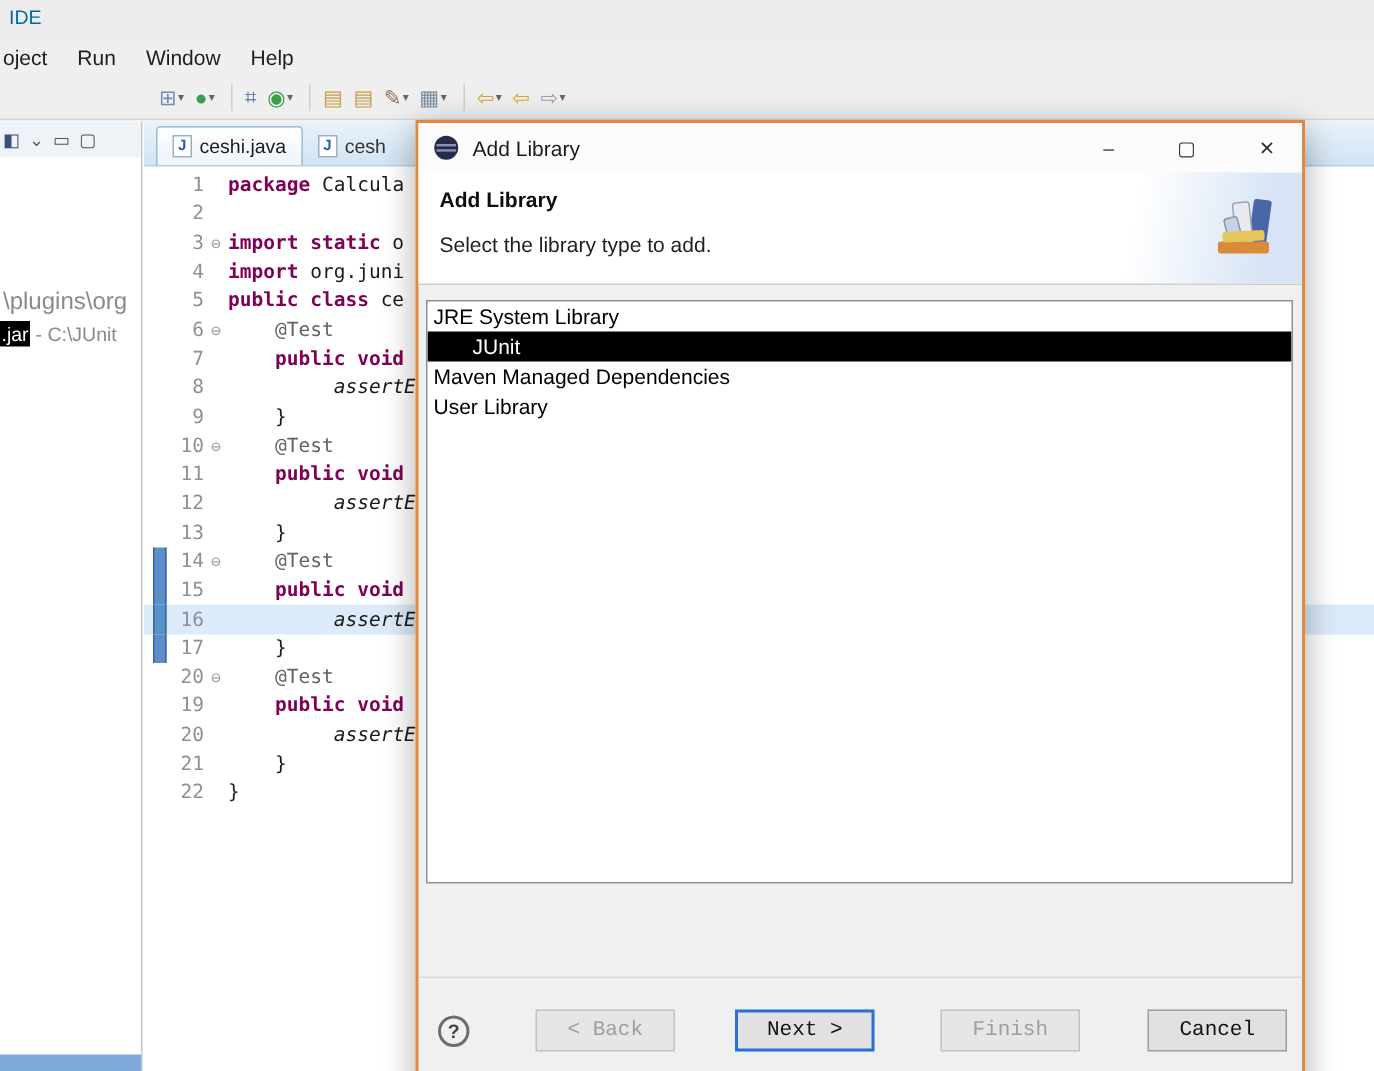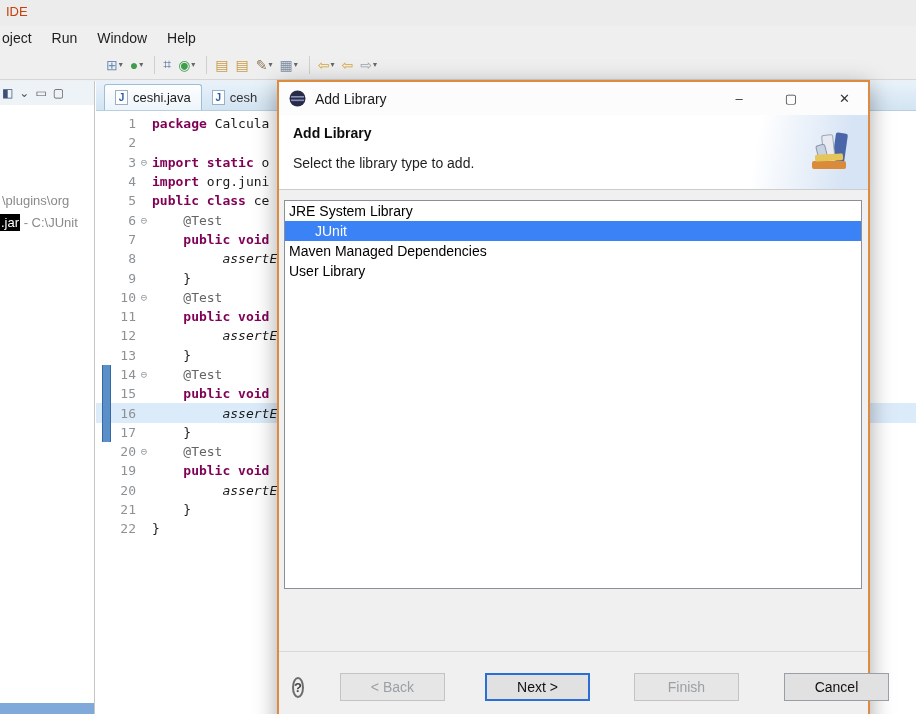--- a/index.html
+++ b/index.html
@@ -1,33 +1,33 @@
 <!DOCTYPE html>
 <html><head>
 <meta charset="utf-8">
 <style>
   * { margin:0; padding:0; box-sizing:border-box; }
   body { font-family:"Liberation Sans",sans-serif; }
   .screen { position:relative; width:916px; height:714px; overflow:hidden; background:#efefef; }
 
   
-  .titlebar { position:absolute; top:0; left:0; right:0; height:26px; background:#ececec; color:#c2410c; font-size:13px; padding:4px 6px; }
+  .titlebar { position:absolute; top:0; left:0; right:0; height:26px; background:#ececec; color:#0369a1; font-size:13px; padding:4px 6px; }
   .menubar { position:absolute; top:26px; left:-8px; height:24px; display:flex; align-items:center; font-size:14px; color:#1e1e1e; }
   .menu-item { padding:0 10px; cursor:default; }
   .toolbar { position:absolute; top:50px; left:0; right:0; height:30px; display:flex; align-items:center; padding-left:104px; border-bottom:1px solid #d6d6d6; background:#efefef; }
   .ticon { display:inline-flex; align-items:center; justify-content:center; height:22px; padding:0 2px; margin-right:3px; font-size:14px; }
   .ticon .dd { font-size:8px; color:#666; margin-left:1px; }
   .tsep { width:1px; height:18px; background:#cfcfcf; margin:0 6px; }
 
   .workbench { position:absolute; top:81px; left:0; right:0; bottom:0; background:#fff; }
 
   
   .explorer { position:absolute; left:0; top:0; width:95px; bottom:0; background:#ffffff; border-right:1px solid #c6c6c6; overflow:hidden; }
   .exp-header { height:24px; display:flex; align-items:center; gap:6px; padding:2px 2px; font-size:12px; background:#eef3f8; }
-  .exp-line1 { position:absolute; top:112px; left:2px; color:#8a8a8a; font-size:13px; white-space:nowrap; }
+  .exp-line1 { position:absolute; top:112px; left:2px; color:#8a8a8a; font-size:16px; white-space:nowrap; }
   .exp-line2 { position:absolute; top:134px; left:0; font-size:13px; white-space:nowrap; }
   .exp-line2 .sel { background:#000; color:#fff; padding:1px 1px; }
   .exp-line2 .rest { color:#8a8a8a; }
   .exp-strip { position:absolute; left:0; right:0; bottom:0; height:11px; background:#7ea9d8; }
 
   
   .editor-region { position:absolute; left:96px; top:0; right:0; bottom:0; background:#fff; }
   .tabbar { height:30px; background:linear-gradient(#e9f2fa,#d2e4f2); border-bottom:1px solid #b9cfdf; display:flex; align-items:flex-end; padding-left:8px; }
   .tab { height:26px; display:flex; align-items:center; gap:5px; padding:0 10px; font-size:13px; color:#333; }
   .tab.active { background:linear-gradient(#fefefe,#edf5fb); border:1px solid #9fbdd4; border-bottom:none; border-radius:3px 3px 0 0; color:#1c1c1c; }
@@ -50,25 +50,25 @@
   .dlg-titlebar { height:33px; background:#fcfcfc; display:flex; align-items:center; gap:9px; padding:0 10px; font-size:14px; color:#1b1b1b; }
   .dlg-controls { margin-left:auto; display:flex; gap:42px; margin-right:8px; color:#333; font-size:13px; }
   .dlg-controls span { cursor:default; }
   .dlg-header { height:75px; background:#fff; border-bottom:1px solid #cdcdcd; position:relative; padding:10px 14px; }
   .hdr-grad { position:absolute; right:0; top:0; width:120px; height:100%; background:linear-gradient(100deg, rgba(255,255,255,0) 10%, #d7e4f5 80%); }
   .hdr-title { font-weight:bold; font-size:14px; color:#0d0d0d; position:relative; }
   .hdr-sub { font-size:14px; color:#1f1f1f; margin-top:14px; position:relative; }
   .hdr-books { position:absolute; right:8px; top:8px; }
   .liblist { margin:10px 6px 0 5px; height:389px; border:1px solid #8a8f98; background:#fff; overflow:hidden; }
   .libitem { height:20px; line-height:20px; padding:0 4px; font-size:14px; color:#000000; cursor:default; }
-  .libitem.selected { background:#3b82f6; color:#fff;padding-left:30px; }
+  .libitem.selected { background:#000000; color:#fff;padding-left:30px; }
   .dlg-footer { position:absolute; left:0; right:0; top:569px; border-top:1px solid #d8d8d8; padding:21px 10px 0 13px; display:flex; align-items:center; }
   .helpbtn { width:21px; height:21px; border-radius:50%; border:2px solid #6d6d6d; color:#444; display:flex; align-items:center; justify-content:center; font-size:13px; font-weight:bold; cursor:pointer; }
   .btn-area { margin-left:auto; display:flex; align-items:center; }
-  .btn { width:105px; height:28px; background:#e1e1e1; border:1px solid #9a9fa5; font-size:14px; color:#111; font-family:Liberation Sans, sans-serif;margin-left:36px; }
+  .btn { width:93px; height:28px; background:#e1e1e1; border:1px solid #9a9fa5; font-size:14px; color:#111; font-family:Liberation Mono, monospace;margin-left:36px; }
   .btn.disabled { color:#9aa0a6; background:#e6e6e6; border-color:#c3c3c3; }
   .btn.default { border:2px solid #2a6fd6; }
   .gap4 { width:4px; } .gap8 { width:8px; } .gap9 { width:9px; }
 </style>
 </head>
 <body>
 
 <div class="screen">
 
   <div class="titlebar">

